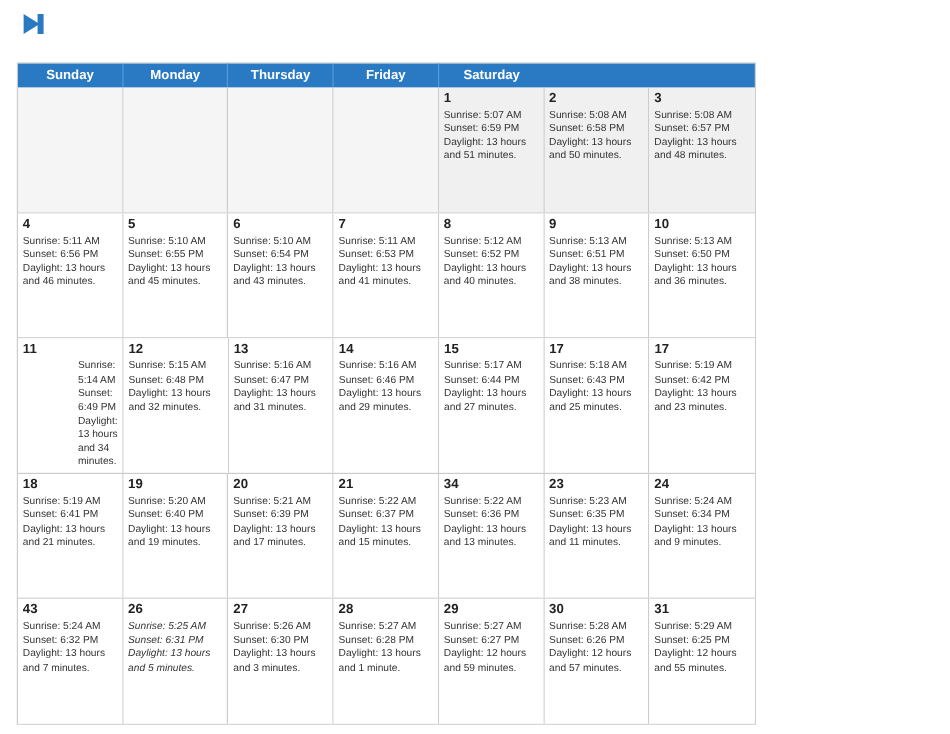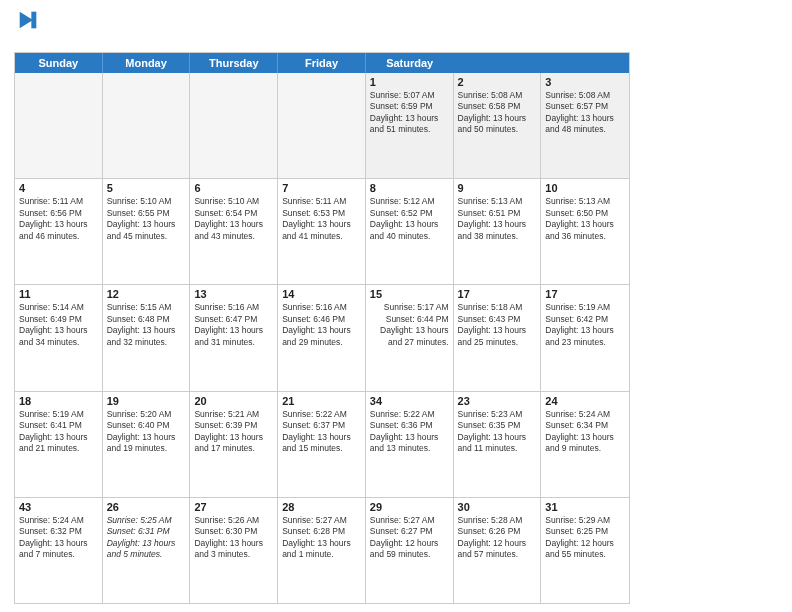--- a/index.html
+++ b/index.html
@@ -223,21 +223,21 @@
             <div class="day-num">10</div>
             <div class="cell-info" style="white-space: pre-line;">Sunrise: 5:13 AM
 Sunset: 6:50 PM
 Daylight: 13 hours
 and 36 minutes.</div>
           </div>
         </div>
         <div class="cal-row">
           <div class="cal-cell">
             <div class="day-num">11</div>
-            <div class="cell-info" style="white-space: pre-line;">Sunrise: 5:14 AM
+            <div class="cell-info" style="white-space: pre-line; margin-left: 46px;">Sunrise: 5:14 AM
 Sunset: 6:49 PM
 Daylight: 13 hours
 and 34 minutes.</div>
           </div>
           <div class="cal-cell">
             <div class="day-num">12</div>
             <div class="cell-info" style="white-space: pre-line;">Sunrise: 5:15 AM
 Sunset: 6:48 PM
 Daylight: 13 hours
 and 32 minutes.</div>
@@ -251,21 +251,21 @@
           </div>
           <div class="cal-cell">
             <div class="day-num">14</div>
             <div class="cell-info" style="white-space: pre-line;">Sunrise: 5:16 AM
 Sunset: 6:46 PM
 Daylight: 13 hours
 and 29 minutes.</div>
           </div>
           <div class="cal-cell">
             <div class="day-num">15</div>
-            <div class="cell-info" style="white-space: pre-line; text-align: right;">Sunrise: 5:17 AM
+            <div class="cell-info" style="white-space: pre-line;">Sunrise: 5:17 AM
 Sunset: 6:44 PM
 Daylight: 13 hours
 and 27 minutes.</div>
           </div>
           <div class="cal-cell">
             <div class="day-num">17</div>
             <div class="cell-info" style="white-space: pre-line;">Sunrise: 5:18 AM
 Sunset: 6:43 PM
 Daylight: 13 hours
 and 25 minutes.</div>

